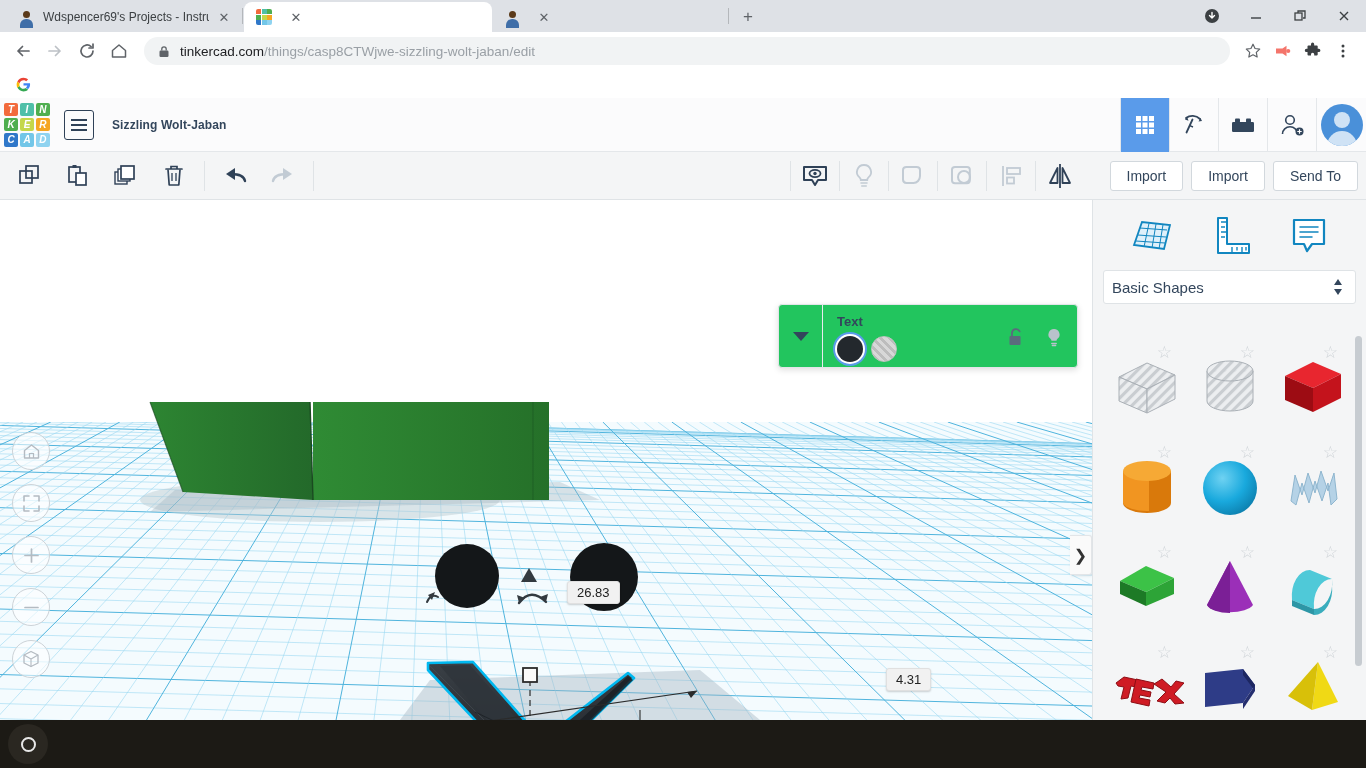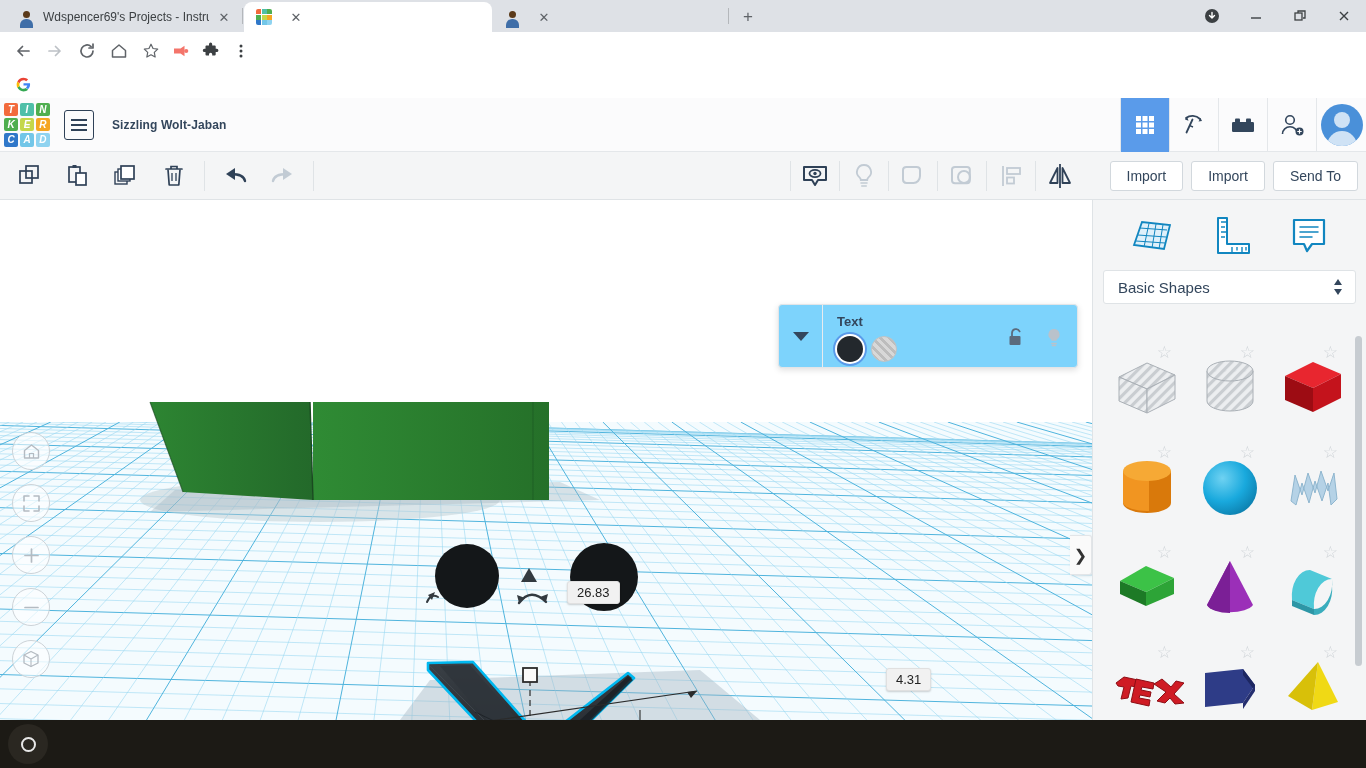--- a/index.html
+++ b/index.html
@@ -155,21 +155,21 @@
   }
   .vcircle {
     position:absolute; left:12px; width:38px; height:38px; border-radius:50%;
     border:1.4px solid #cdd3d8; background:rgba(255,255,255,.55);
     display:flex; align-items:center; justify-content:center; color:#b4bbc2;
   }
 
   
   .prop-panel {
     position:absolute; left:778px; top:206px; width:300px; height:64px;
-    background:#7dd3fc; border:1px solid #e2e5e8; border-radius:4px;
+    background:#22c55e; border:1px solid #e2e5e8; border-radius:4px;
     box-shadow:0 2px 6px rgba(0,0,0,.13); display:flex; align-items:center;
   }
   .prop-caret { width:44px; height:100%; display:flex; align-items:center; justify-content:center; border-right:1px solid #e8ebee; }
   .prop-body { flex:1; padding:0 14px; position:relative; height:100%; }
   .prop-label { font-size:13px; font-weight:700; color:#33465c; margin-top:9px; }
   .swatches { display:flex; align-items:center; gap:8px; margin-top:7px; }
   .sw {
     width:26px; height:26px; border-radius:50%;
   }
   .sw.solid { background:#23282d; box-shadow:0 0 0 2px #fff, 0 0 0 4px #5a9bea; }
@@ -196,21 +196,21 @@
 
   
   .sidebar {
     position:absolute; left:1092px; top:102px; width:274px; height:520px;
     background:#f4f5f6; border-left:1px solid #dfe3e6;
   }
   .sb-icons { height:70px; display:flex; align-items:center; justify-content:space-around; padding:0 18px; }
   .sb-ic { width:52px; height:52px; display:flex; align-items:center; justify-content:center; }
   .sb-dd {
     margin:0 10px; height:34px; background:#fff; border:1px solid #dfe3e6; border-radius:3px;
-    display:flex; align-items:center; padding:0 14px; position:relative;
+    display:flex; align-items:center; padding:0 8px; position:relative;
     font-size:15px; color:#33465c;
   }
   .sb-dd .spin { position:absolute; right:12px; display:flex; flex-direction:column; gap:2px; color:#33465c; }
   .shapes-area { position:absolute; left:0; top:128px; right:0; bottom:0; overflow:hidden; }
   .shapes-grid {
     display:grid; grid-template-columns:repeat(3,1fr); padding:10px 12px 0 12px;
   }
   .shape-cell {
     height:100px; position:relative; display:flex; align-items:center; justify-content:center;
   }
@@ -309,20 +309,29 @@
           <path d="M16 10a6 6 0 1 1-1.9-4.4" stroke="currentColor" stroke-width="1.7" fill="none" stroke-linecap="round"></path>
           <path d="M16 3v4h-4" stroke="currentColor" stroke-width="1.7" fill="none" stroke-linecap="round" stroke-linejoin="round"></path>
         </svg>
     </div>
     <div class="nav-btn">
       <svg width="20" height="20" viewBox="0 0 20 20">
           <path d="M3.5 9.5 10 4l6.5 5.5V16h-13z" stroke="currentColor" stroke-width="1.5" fill="none" stroke-linejoin="round"></path>
         </svg>
     </div>
 
+    <div class="omnibox">
+      <span class="lock">
+        <svg width="12" height="13" viewBox="0 0 12 13">
+            <rect x="1.5" y="5.5" width="9" height="6.5" rx="1.2" fill="#5f6368"></rect>
+            <path d="M3.8 5.5V4a2.2 2.2 0 0 1 4.4 0v1.5" stroke="#5f6368" stroke-width="1.3" fill="none"></path>
+          </svg>
+      </span>
+      <span class="url"><b>tinkercad.com</b><span>/things/casp8CTWjwe-sizzling-wolt-jaban/edit</span></span>
+    </div>
 
     <div class="tb-icons">
       <div class="tb-icon">
         <svg width="18" height="18" viewBox="0 0 18 18">
             <path d="M9 2.2l2.05 4.3 4.65.6-3.4 3.25.86 4.65L9 12.75 4.84 15l.86-4.65L2.3 7.1l4.65-.6z" stroke="#5f6368" stroke-width="1.2" fill="none" stroke-linejoin="round"></path>
           </svg>
       </div>
       <div class="tb-icon">
         <svg width="18" height="18" viewBox="0 0 18 18">
             <path d="M2 6.5h6.5l4 -2.8v10.6l-4 -2.8H2z" fill="#f4756b"></path>

